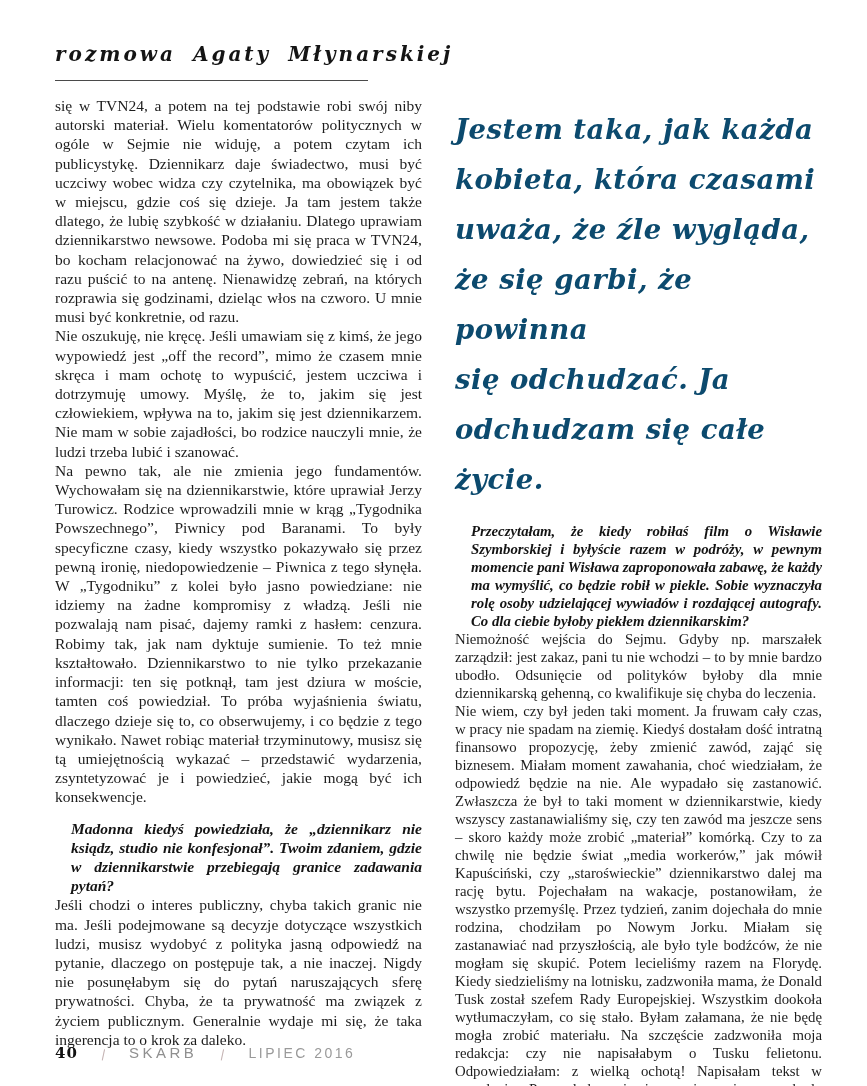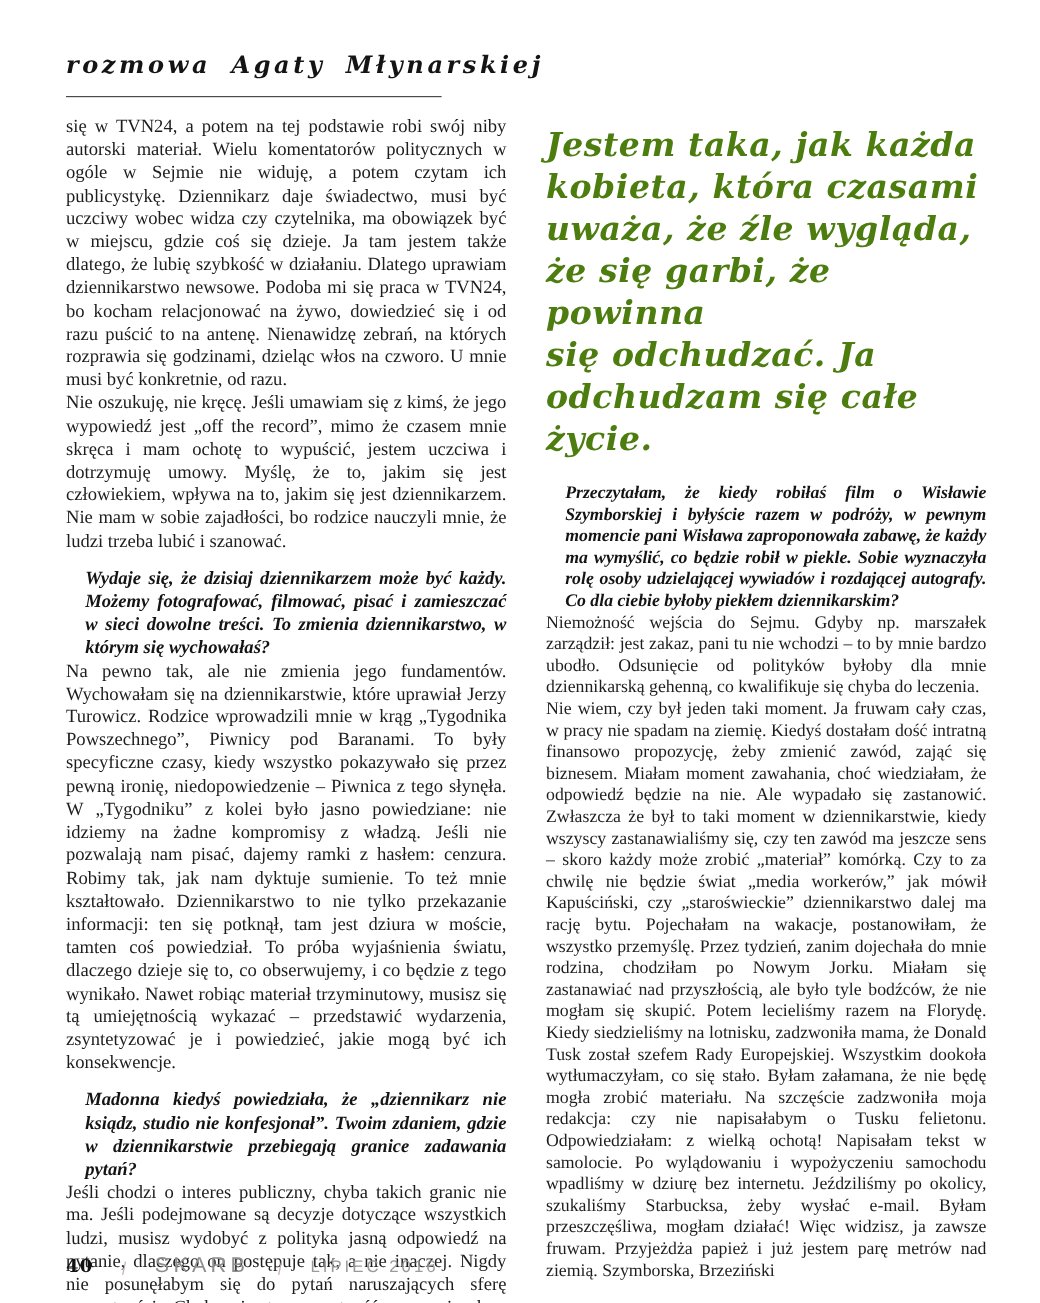--- a/index.html
+++ b/index.html
@@ -71,23 +71,23 @@
     padding-left: 16px;
     margin-top: 12px !important;
     color: #141414;
   }
   p.answer { color: #1d1d1d; font-family: Liberation Serif, serif; }
   .pull-quote {
     font-family: "DejaVu Serif", serif;
     font-style: italic;
     font-weight: bold;
     font-size: 27.5px;
-    line-height: 35px;
+    line-height: 50px;
     letter-spacing: 0.5px;
-    color: #4d7c0f;
+    color: #0c4a6e;
     white-space: pre-line;
     margin: 8px 0 18px 0;
   }
   .footer {
     position: absolute;
     left: 55px; top: 1044px;
     display: flex;
     align-items: baseline;
     gap: 24px;
     font-family: "Liberation Sans", sans-serif;
@@ -99,21 +99,21 @@
     color: #111111;
     letter-spacing: 1px;
   }
   .footer .sep {
     color: #c2b0b0;
     font-size: 12px;
     transform: rotate(12deg);
   }
   .footer .mag {
     color: #8f8f8f;
-    font-size: 18px;
+    font-size: 15px;
     letter-spacing: 3.5px;
   }
   .footer .issue {
     color: #9a9a9a;
     font-size: 14px;
     letter-spacing: 2.5px;
   }
 </style>
 </head>
 <body>
@@ -122,21 +122,20 @@
 
   <div class="kicker">rozmowa Agaty Młynarskiej</div>
 
   <div class="kicker-rule"></div>
 
   <div class="columns">
 
     <div class="col col-left">
         <p class="answer">się w TVN24, a potem na tej podstawie robi swój niby autorski materiał. Wielu komentatorów politycznych w ogóle w Sejmie nie widuję, a potem czytam ich publicystykę. Dziennikarz daje świadectwo, musi być uczciwy wobec widza czy czytelnika, ma obowiązek być w miejscu, gdzie coś się dzieje. Ja tam jestem także dlatego, że lubię szybkość w działaniu. Dlatego uprawiam dziennikarstwo newsowe. Podoba mi się praca w TVN24, bo kocham relacjonować na żywo, dowiedzieć się i od razu puścić to na antenę. Nienawidzę zebrań, na których rozprawia się godzinami, dzieląc włos na czworo. U mnie musi być konkretnie, od razu.</p>
         <p class="answer">Nie oszukuję, nie kręcę. Jeśli umawiam się z kimś, że jego wypowiedź jest „off the record”, mimo że czasem mnie skręca i mam ochotę to wypuścić, jestem uczciwa i dotrzymuję umowy. Myślę, że to, jakim się jest człowiekiem, wpływa na to, jakim się jest dziennikarzem. Nie mam w sobie zajadłości, bo rodzice nauczyli mnie, że ludzi trzeba lubić i szanować.</p>
-        <p class="question">Wydaje się, że dzisiaj dziennikarzem może być każdy. Możemy fotografować, filmować, pisać i zamieszczać w sieci dowolne treści. To zmienia dziennikarstwo, w którym się wychowałaś?</p>
         <p class="answer">Na pewno tak, ale nie zmienia jego fundamentów. Wychowałam się na dziennikarstwie, które uprawiał Jerzy Turowicz. Rodzice wprowadzili mnie w krąg „Tygodnika Powszechnego”, Piwnicy pod Baranami. To były specyficzne czasy, kiedy wszystko pokazywało się przez pewną ironię, niedopowiedzenie – Piwnica z tego słynęła. W „Tygodniku” z kolei było jasno powiedziane: nie idziemy na żadne kompromisy z władzą. Jeśli nie pozwalają nam pisać, dajemy ramki z hasłem: cenzura. Robimy tak, jak nam dyktuje sumienie. To też mnie kształtowało. Dziennikarstwo to nie tylko przekazanie informacji: ten się potknął, tam jest dziura w moście, tamten coś powiedział. To próba wyjaśnienia światu, dlaczego dzieje się to, co obserwujemy, i co będzie z tego wynikało. Nawet robiąc materiał trzyminutowy, musisz się tą umiejętnością wykazać – przedstawić wydarzenia, zsyntetyzować je i powiedzieć, jakie mogą być ich konsekwencje.</p>
         <p class="question">Madonna kiedyś powiedziała, że „dziennikarz nie ksiądz, studio nie konfesjonał”. Twoim zdaniem, gdzie w dziennikarstwie przebiegają granice zadawania pytań?</p>
         <p class="answer">Jeśli chodzi o interes publiczny, chyba takich granic nie ma. Jeśli podejmowane są decyzje dotyczące wszystkich ludzi, musisz wydobyć z polityka jasną odpowiedź na pytanie, dlaczego on postępuje tak, a nie inaczej. Nigdy nie posunęłabym się do pytań naruszających sferę prywatności. Chyba, że ta prywatność ma związek z życiem publicznym. Generalnie wydaje mi się, że taka ingerencja to o krok za daleko.</p>
       </div>
 
     <div class="col col-right">
       <div class="pull-quote">Jestem taka, jak każda
 kobieta, która czasami
 uważa, że źle wygląda,
 że się garbi, że powinna

